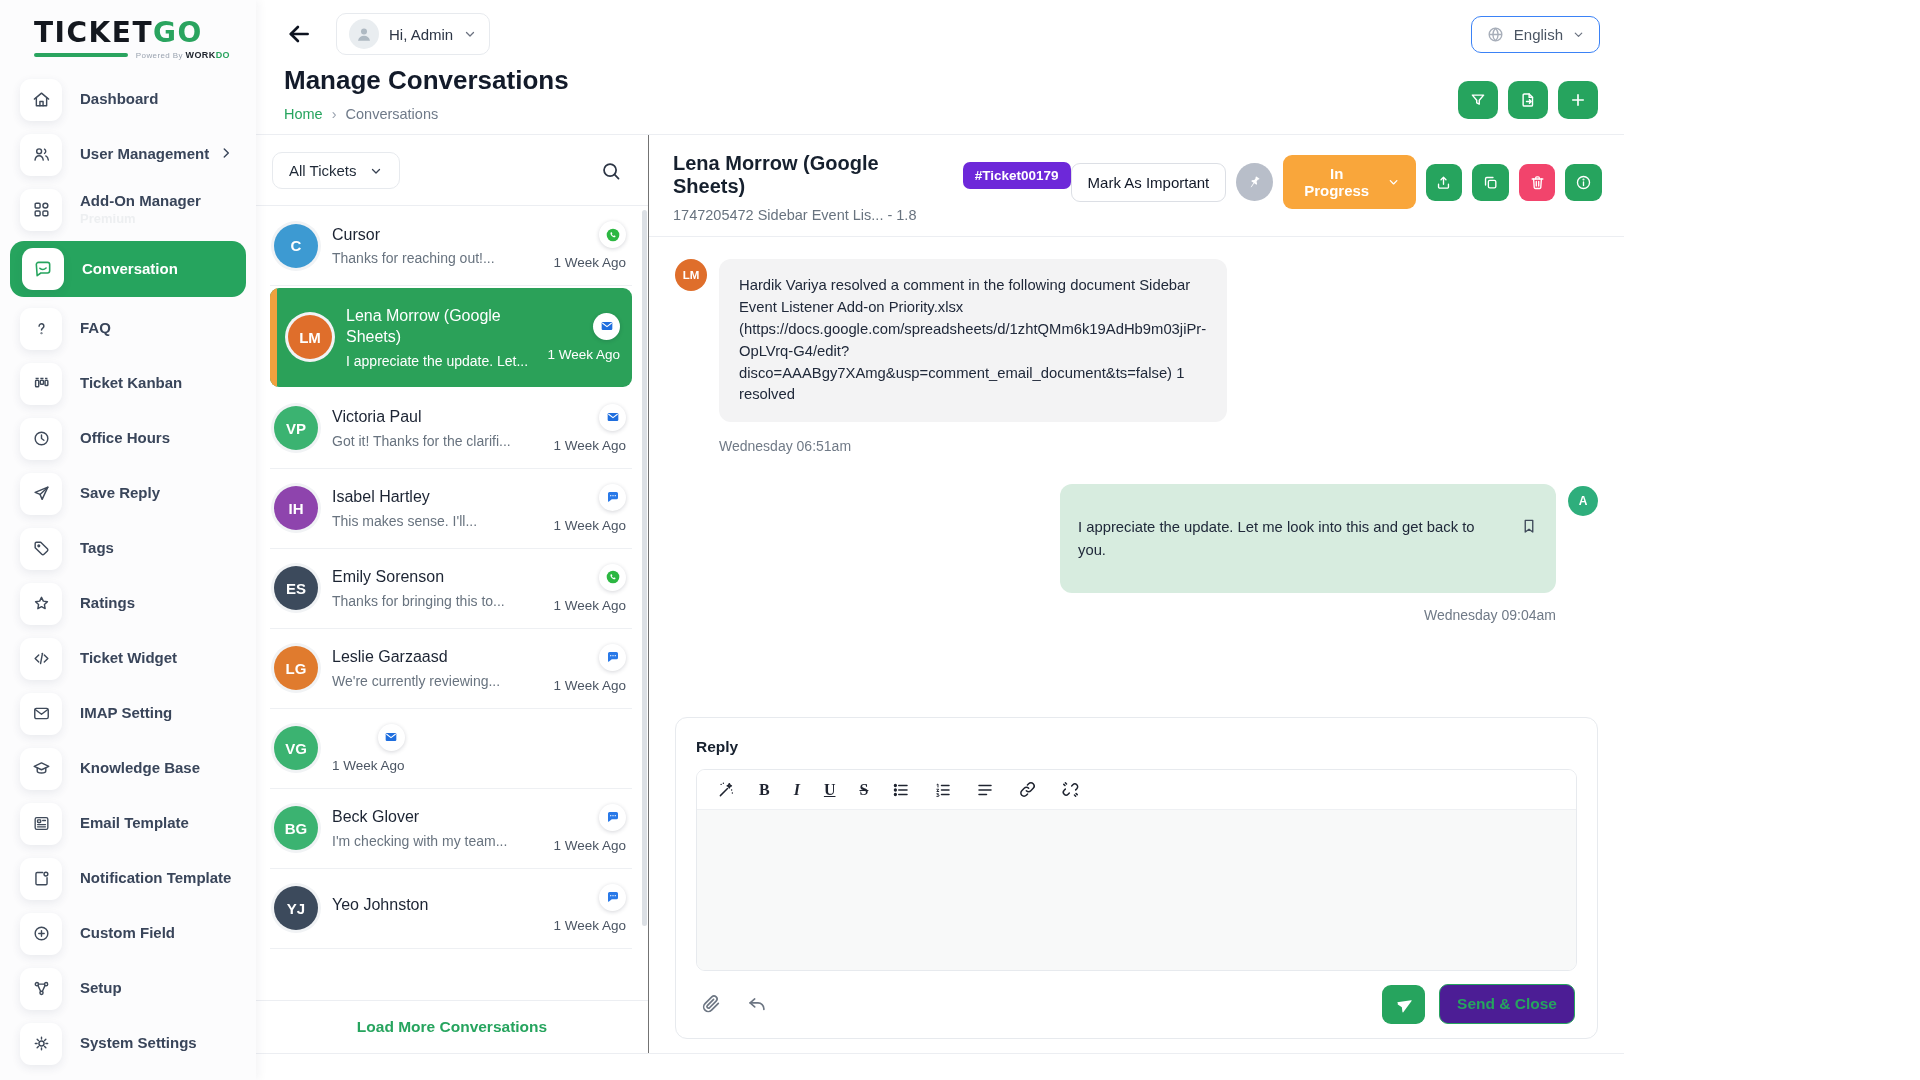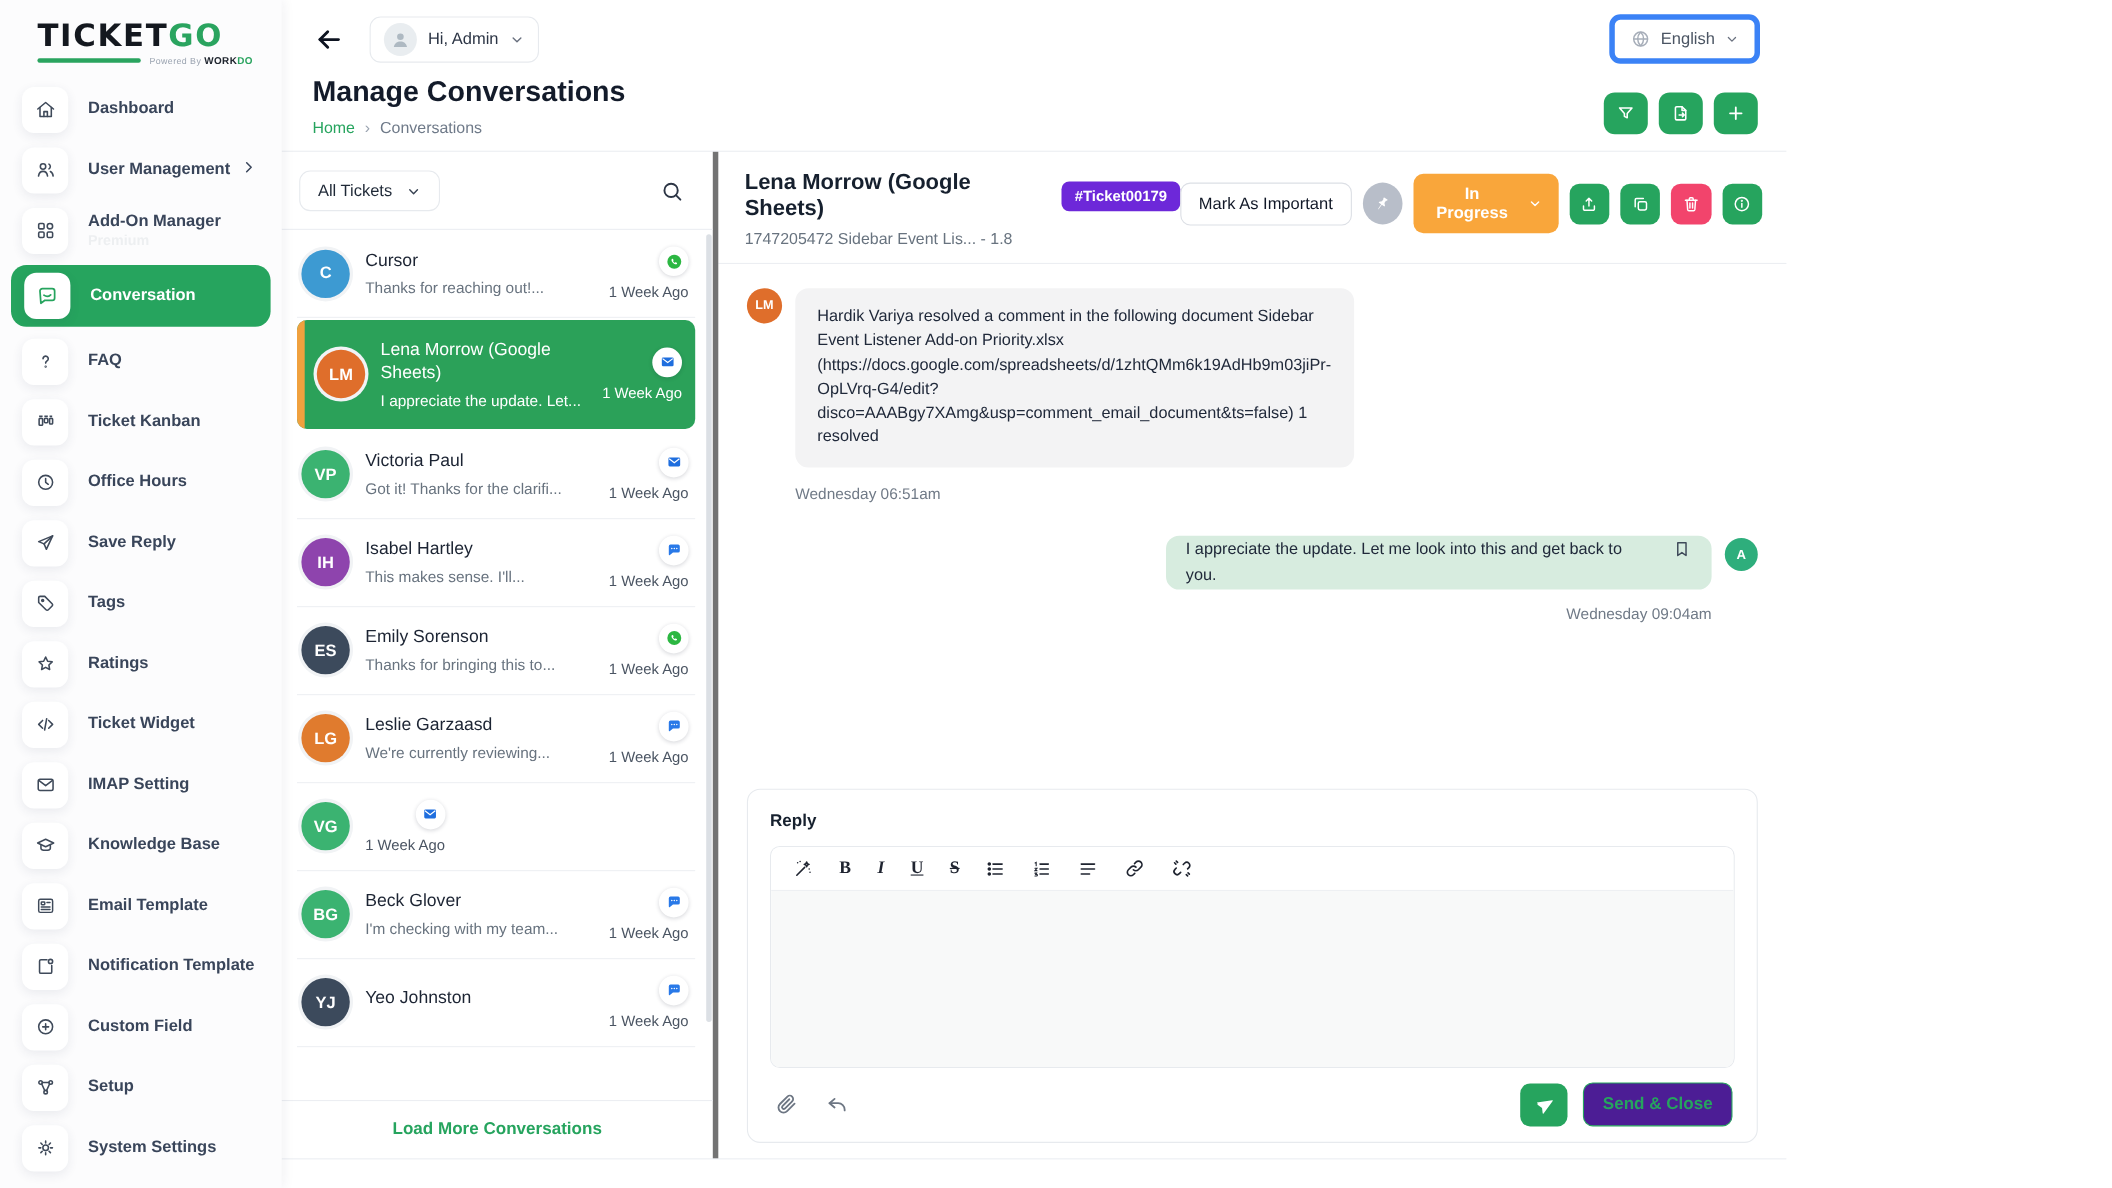--- a/index.html
+++ b/index.html
@@ -29,38 +29,38 @@
   .chev-right{margin-left:10px;}
 
   
   .main{flex:1;display:flex;flex-direction:column;min-width:0;padding-bottom:26px;}
   .topbar{display:flex;align-items:center;padding:13px 24px 6px 26px;}
   .back-btn{background:none;border:none;cursor:pointer;padding:4px;display:flex;}
   .user-chip{display:flex;align-items:center;gap:10px;border:1px solid #e7eaee;border-radius:10px;
              padding:5px 12px;margin-left:20px;background:#fff;cursor:pointer;}
   .user-avatar{width:30px;height:30px;border-radius:50%;background:#e9edf0;display:flex;align-items:center;justify-content:center;overflow:hidden;}
   .user-name{font-size:15px;color:#2c3545;}
-  .lang-chip{margin-left:auto;display:flex;align-items:center;gap:9px;border:5px solid #3b82f6;
+  .lang-chip{margin-left:auto;display:flex;align-items:center;gap:9px;border:1px solid #3b82f6;
              border-radius:10px;padding:8px 14px;background:#fff;cursor:pointer;}
   .lang-label{font-size:15px;color:#4b5563;}
 
   .title-block{display:flex;align-items:flex-start;padding:4px 26px 12px 28px;}
   .page-title{font-size:26px;font-weight:700;color:#131b2a;margin:0;}
   .breadcrumb{display:flex;align-items:center;gap:9px;margin-top:10px;font-size:14.5px;}
   .bc-home{color:#26a45e;cursor:pointer;}
   .bc-sep{color:#9aa3b0;}
   .bc-cur{color:#6f7a89;}
   .page-actions{margin-left:auto;display:flex;gap:10px;margin-top:16px;}
   .sq-btn{width:40px;height:38px;border-radius:10px;background:#26a45e;border:none;cursor:pointer;
           display:flex;align-items:center;justify-content:center;}
 
   .content{flex:1;display:flex;border-top:1px solid #eceef2;border-bottom:1px solid #eceef2;min-height:0;}
 
   
-  .list-panel{width:392px;flex-shrink:0;border-right:5px solid #737373;display:flex;flex-direction:column;position:relative;}
+  .list-panel{width:392px;flex-shrink:0;border-right:1px solid #737373;display:flex;flex-direction:column;position:relative;}
   .list-top{display:flex;align-items:center;justify-content:space-between;padding:17px 22px 16px 16px;}
   .filter-chip{display:flex;align-items:center;gap:12px;border:1px solid #e7eaee;border-radius:10px;
                padding:9px 16px;font-size:15px;color:#1f2937;background:#fff;cursor:pointer;}
   .search-btn{background:none;border:none;cursor:pointer;display:flex;padding:4px;}
   .rows{flex:1;padding:0 16px 0 14px;border-top:1px solid #eceef2;overflow:hidden;position:relative;}
   .conv{display:flex;align-items:center;gap:14px;padding:15px 6px 15px 4px;border-bottom:1px solid #eef0f3;position:relative;cursor:pointer;}
   .conv-avatar{width:44px;height:44px;border-radius:50%;display:flex;align-items:center;justify-content:center;
                color:#fff;font-size:15px;font-weight:600;box-shadow:0 0 0 3px #f1f3f5;flex-shrink:0;}
   .conv-main{flex:1;min-width:0;}
   .conv-name{font-size:16px;font-weight:400;color:#1c2433;line-height:1.3;}
@@ -95,21 +95,21 @@
 
   .chat-body{flex:1;border-top:1px solid #eceef2;display:flex;flex-direction:column;min-height:0;padding:0 26px;}
   .messages{flex:1;padding-top:22px;min-height:0;}
   .msg-in{display:flex;gap:12px;align-items:flex-start;}
   .msg-avatar{width:32px;height:32px;border-radius:50%;color:#fff;font-size:11.5px;font-weight:700;
               display:flex;align-items:center;justify-content:center;flex-shrink:0;}
   .bubble-in{background:#f3f3f4;border-radius:12px;padding:16px 20px;max-width:468px;font-size:14.8px;
              line-height:1.48;color:#20293a;overflow-wrap:break-word;word-break:break-word;}
   .msg-time{font-size:14px;color:#707a87;margin:16px 0 0 44px;}
   .msg-out{display:flex;justify-content:flex-end;gap:12px;margin-top:30px;align-items:flex-start;}
-  .bubble-out{background:#d7ecdf;border-radius:12px;padding:2px 18px;max-width:460px;font-size:14.8px;
+  .bubble-out{background:#d7ecdf;border-radius:12px;padding:32px 18px;max-width:460px;font-size:14.8px;
               line-height:1.5;color:#20293a;display:flex;gap:16px;align-items:flex-start;}
   .out-avatar{width:30px;height:30px;border-radius:50%;background:#2eae7c;color:#fff;font-size:12px;font-weight:700;
               display:flex;align-items:center;justify-content:center;flex-shrink:0;margin-top:2px;}
   .msg-time-out{text-align:right;font-size:14px;color:#707a87;margin:14px 42px 0 0;}
 
   .reply-card{margin:12px 0 14px;border:1px solid #e7eaee;border-radius:12px;padding:20px 20px 14px;}
   .reply-label{font-size:15.5px;font-weight:700;color:#16202e;}
   .editor{border:1px solid #e7eaee;border-radius:9px;margin-top:13px;overflow:hidden;}
   .toolbar{display:flex;align-items:center;gap:24px;padding:10px 20px;background:#fff;border-bottom:1px solid #eef0f3;}
   .tool{font-size:16px;color:#1f2430;cursor:pointer;display:flex;align-items:center;font-family:"Liberation Serif","DejaVu Serif",serif;font-weight:700;line-height:1;}

